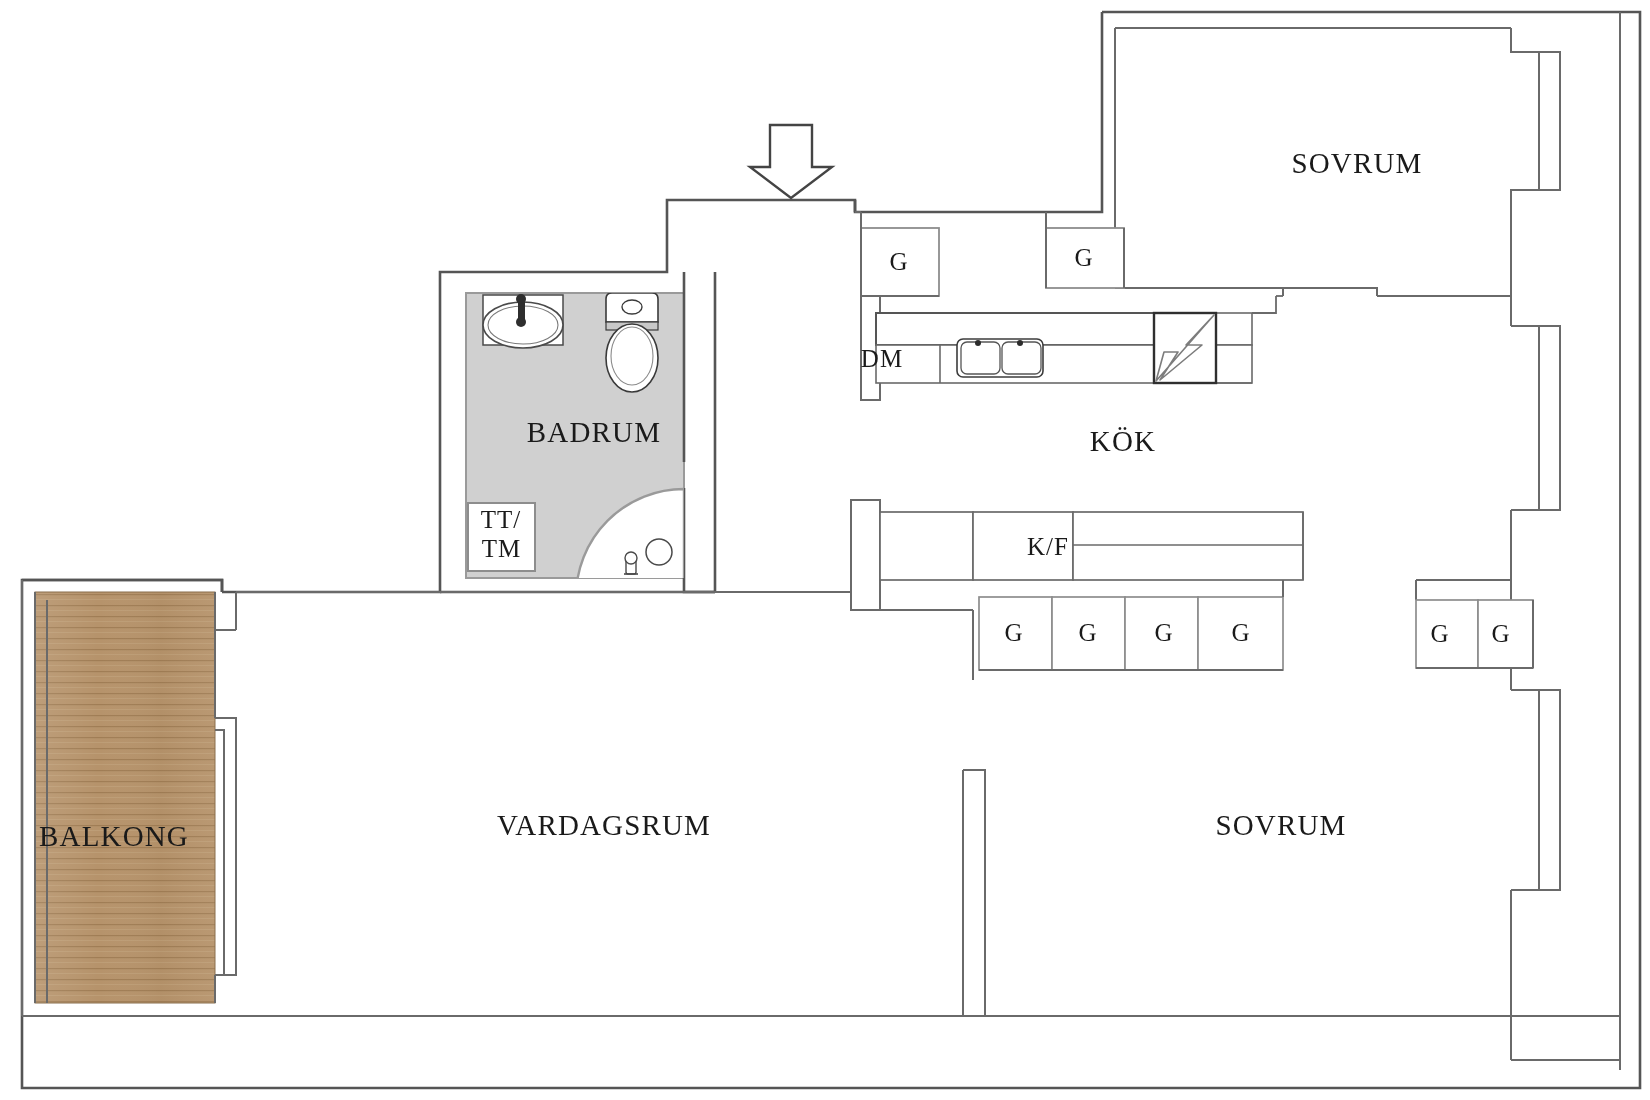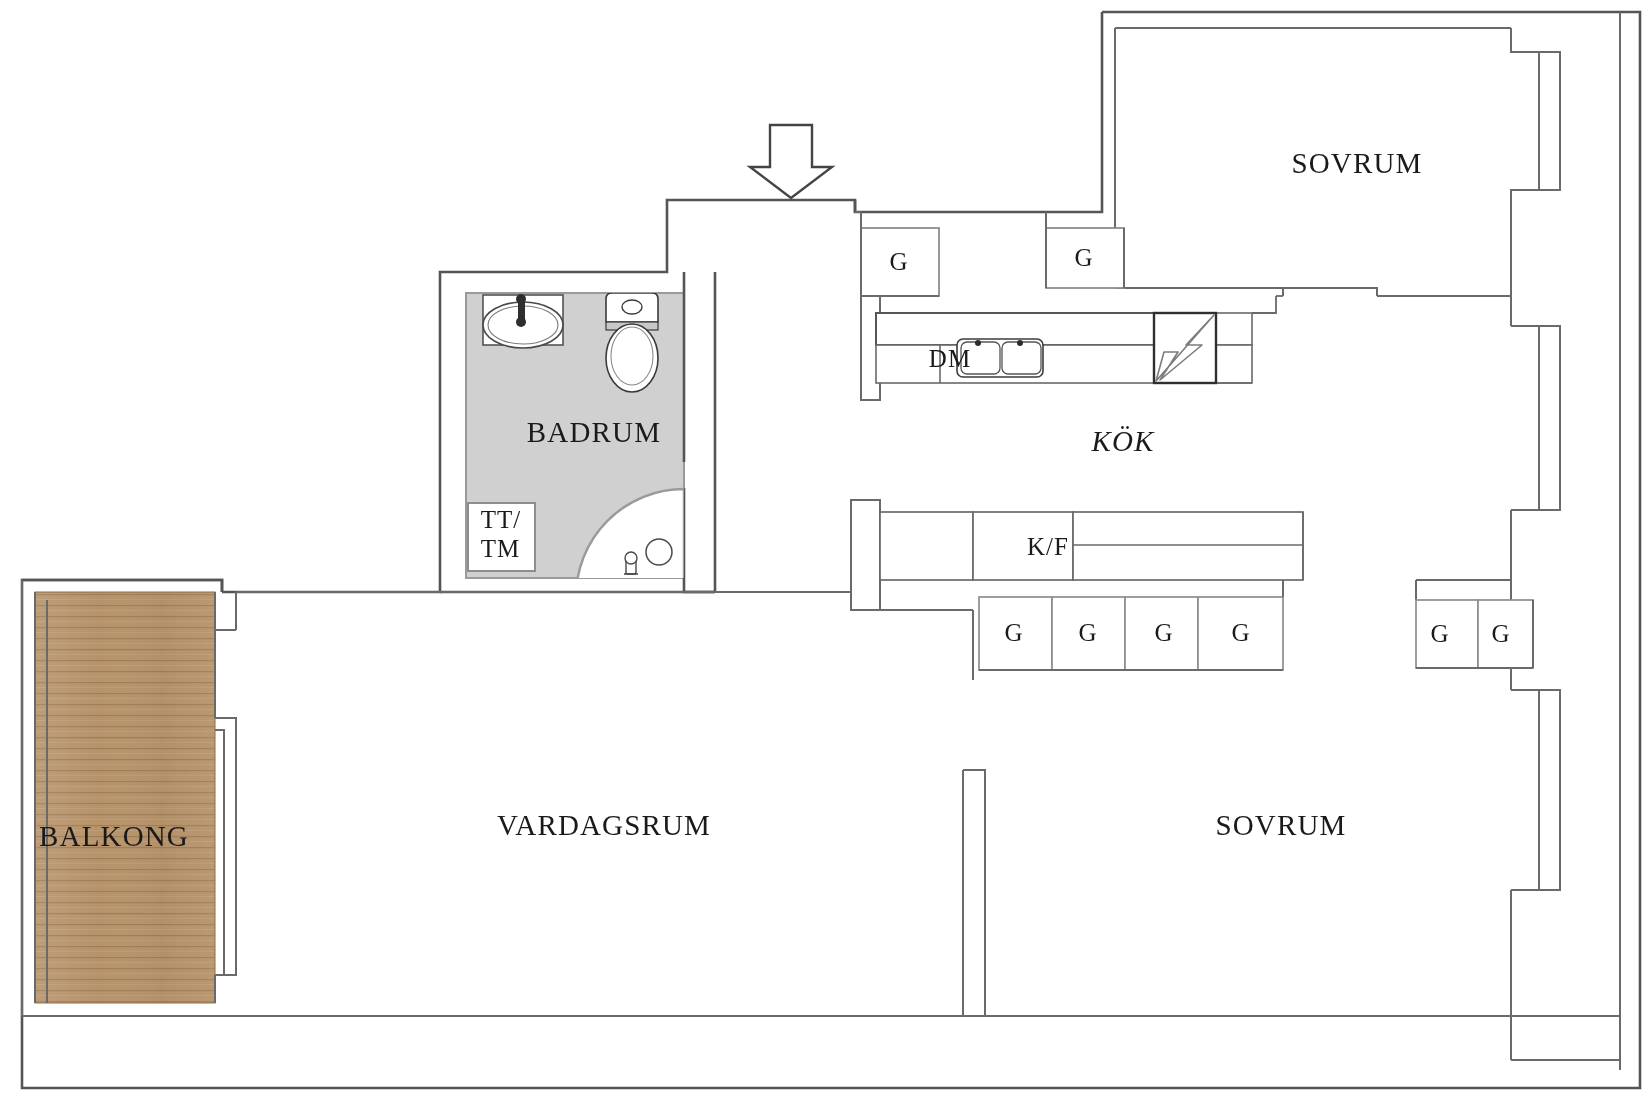--- a/index.html
+++ b/index.html
@@ -35,21 +35,21 @@
   }
   .lbl-room {
     font-size: 29px;
   }
   .lbl-small {
     font-size: 25px;
   }
   .lbl-ttm {
     font-size: 25px;
     line-height: 1.15;
-    text-align: left;
+    text-align: right;
     white-space: pre-line;
     transform: translate(-50%, -50%);
   }
 </style>
 </head>
 <body>
 
 <div id="plan-wrap">
 
   <svg id="plan-svg" viewBox="0 0 1650 1100">
@@ -260,29 +260,29 @@
       <path d="M 715 592 L 851 592"></path>
       <path d="M 851 592 L 851 500"></path>
     </g>
 
   </svg>
 
   <div class="lbl lbl-room" style="left:1357px; top:163px;">SOVRUM</div>
 
   <div class="lbl lbl-room" style="left:594px; top:432px;">BADRUM</div>
 
-  <div class="lbl lbl-room" style="left:1123px; top:441px;font-style:italic;">KÖK</div>
+  <div class="lbl lbl-room" style="left:1123px; top:441px;">KÖK</div>
 
   <div class="lbl lbl-room" style="left:604px; top:825px;">VARDAGSRUM</div>
 
   <div class="lbl lbl-room" style="left:1281px; top:825px;">SOVRUM</div>
 
   <div class="lbl lbl-room" style="left:114px; top:836px;">BALKONG</div>
 
-  <div class="lbl lbl-small" style="left:950px; top:359px;">DM</div>
+  <div class="lbl lbl-small" style="left:882px; top:359px;">DM</div>
 
   <div class="lbl lbl-small" style="left:1048px; top:547px;">K/F</div>
 
   <div class="lbl lbl-ttm" style="left:501px; top:535px;">TT/
 TM</div>
 
   <div class="lbl lbl-small" style="left:899px; top:262px;">G</div>
   <div class="lbl lbl-small" style="left:1084px; top:258px;">G</div>
   <div class="lbl lbl-small" style="left:1014px; top:633px;">G</div>
   <div class="lbl lbl-small" style="left:1088px; top:633px;">G</div>

